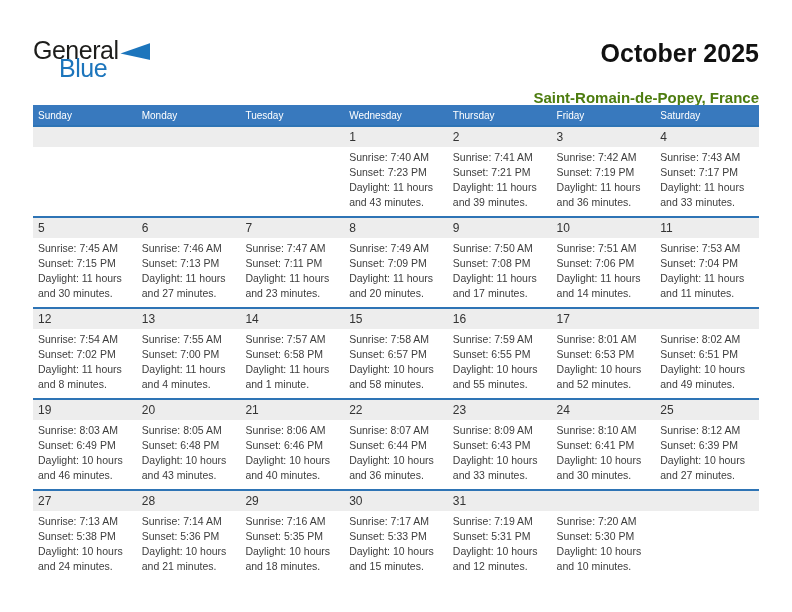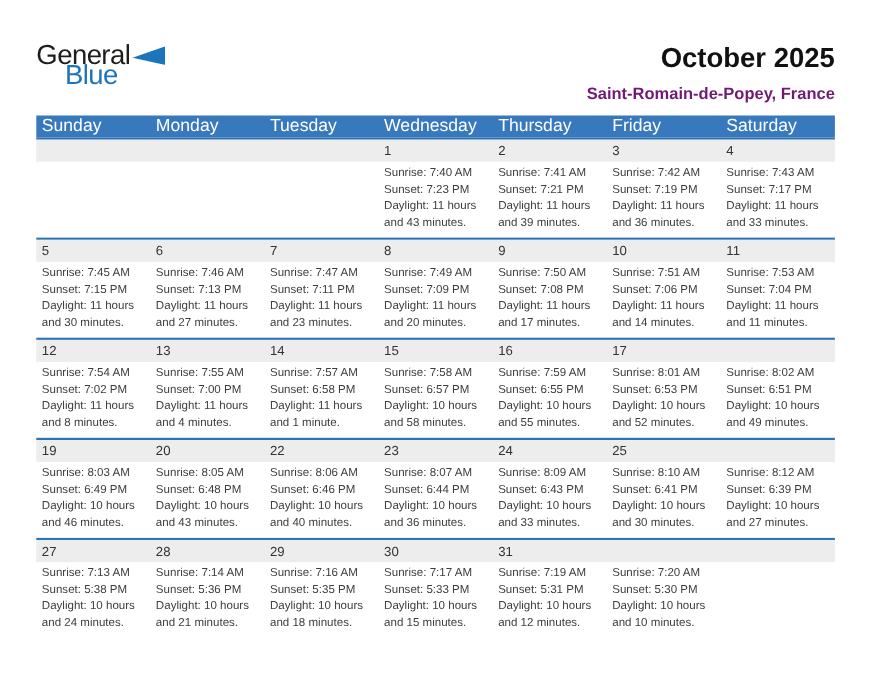--- a/index.html
+++ b/index.html
@@ -22,34 +22,34 @@
     background: #1C75BC;
     clip-path: polygon(0 62%, 100% 0, 100% 100%);
     vertical-align: -1px;
     margin-left: 2px;
   }
   .logo-line2 { font-size: 25px; color: #1C75BC; letter-spacing: -0.5px; margin: -7px 0 0 26px; }
 
   
   .titles { position: absolute; right: 33px; top: 38px; text-align: right; }
   .cal-title { font-size: 25px; font-weight: 700; color: #111111; line-height: 30px; }
-  .cal-subtitle { font-size: 15px; font-weight: 700; color: #701a75; margin-top: 9px; }
+  .cal-subtitle { font-size: 15px; font-weight: 700; color: #4d7c0f; margin-top: 21px; }
 
   
   .calendar { position: absolute; left: 33px; top: 105px; width: 726px; }
   .cal-head {
     display: grid;
     grid-template-columns: repeat(7, 1fr);
     background: #3879BE;
     height: 20px;
     align-items: center;
   }
   .cal-head .hcell {
     color: #ffffff;
-    font-size: 16px;
+    font-size: 10px;
     padding-left: 5px;
     white-space: nowrap;
     overflow: hidden;
   }
   .week { border-top: 2px solid #2E74B5; height: 91px; }
   .row { display: grid; grid-template-columns: repeat(7, 1fr); }
   .nums { background: #EDEDED; height: 20px; }
   .cell.num {
     font-size: 12px;
     color: #333333;
@@ -237,20 +237,21 @@
               <div>Sunset: 6:51 PM</div>
               <div>Daylight: 10 hours</div>
               <div>and 49 minutes.</div>
             </div>
           </div>
         </div>
         <div class="week">
           <div class="row nums">
             <div class="cell num">19</div>
             <div class="cell num">20</div>
+            <div class="cell num">21</div>
             <div class="cell num">22</div>
             <div class="cell num">23</div>
             <div class="cell num">24</div>
             <div class="cell num">25</div>
           </div>
           <div class="row dets">
             <div class="cell det">
               <div>Sunrise: 8:03 AM</div>
               <div>Sunset: 6:49 PM</div>
               <div>Daylight: 10 hours</div>

